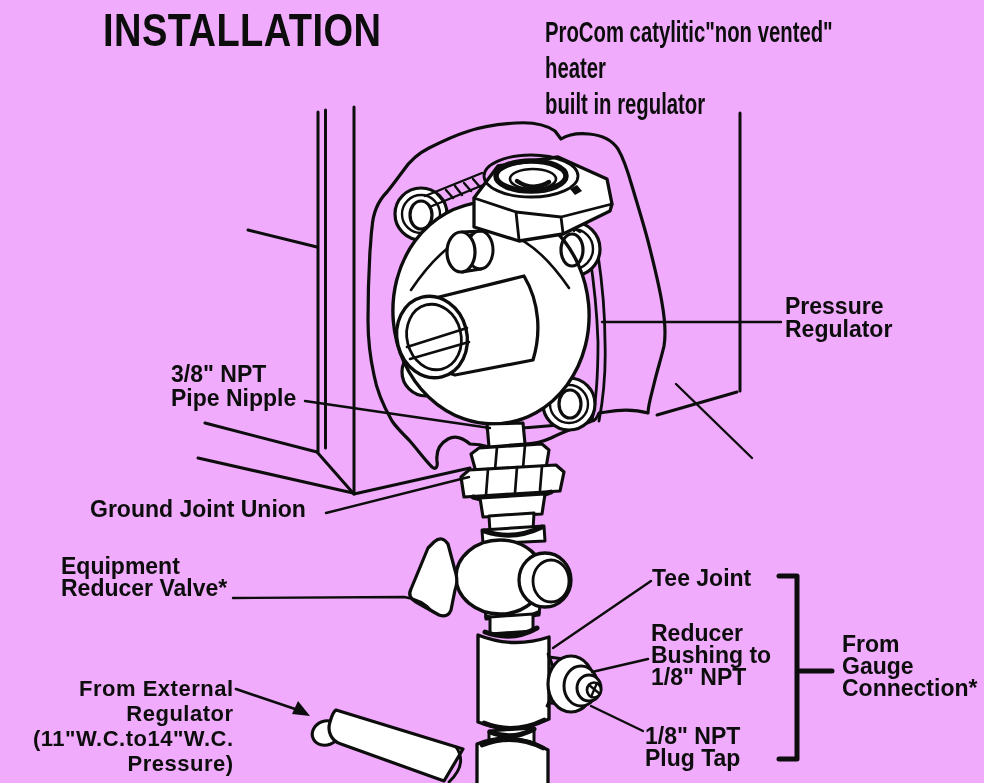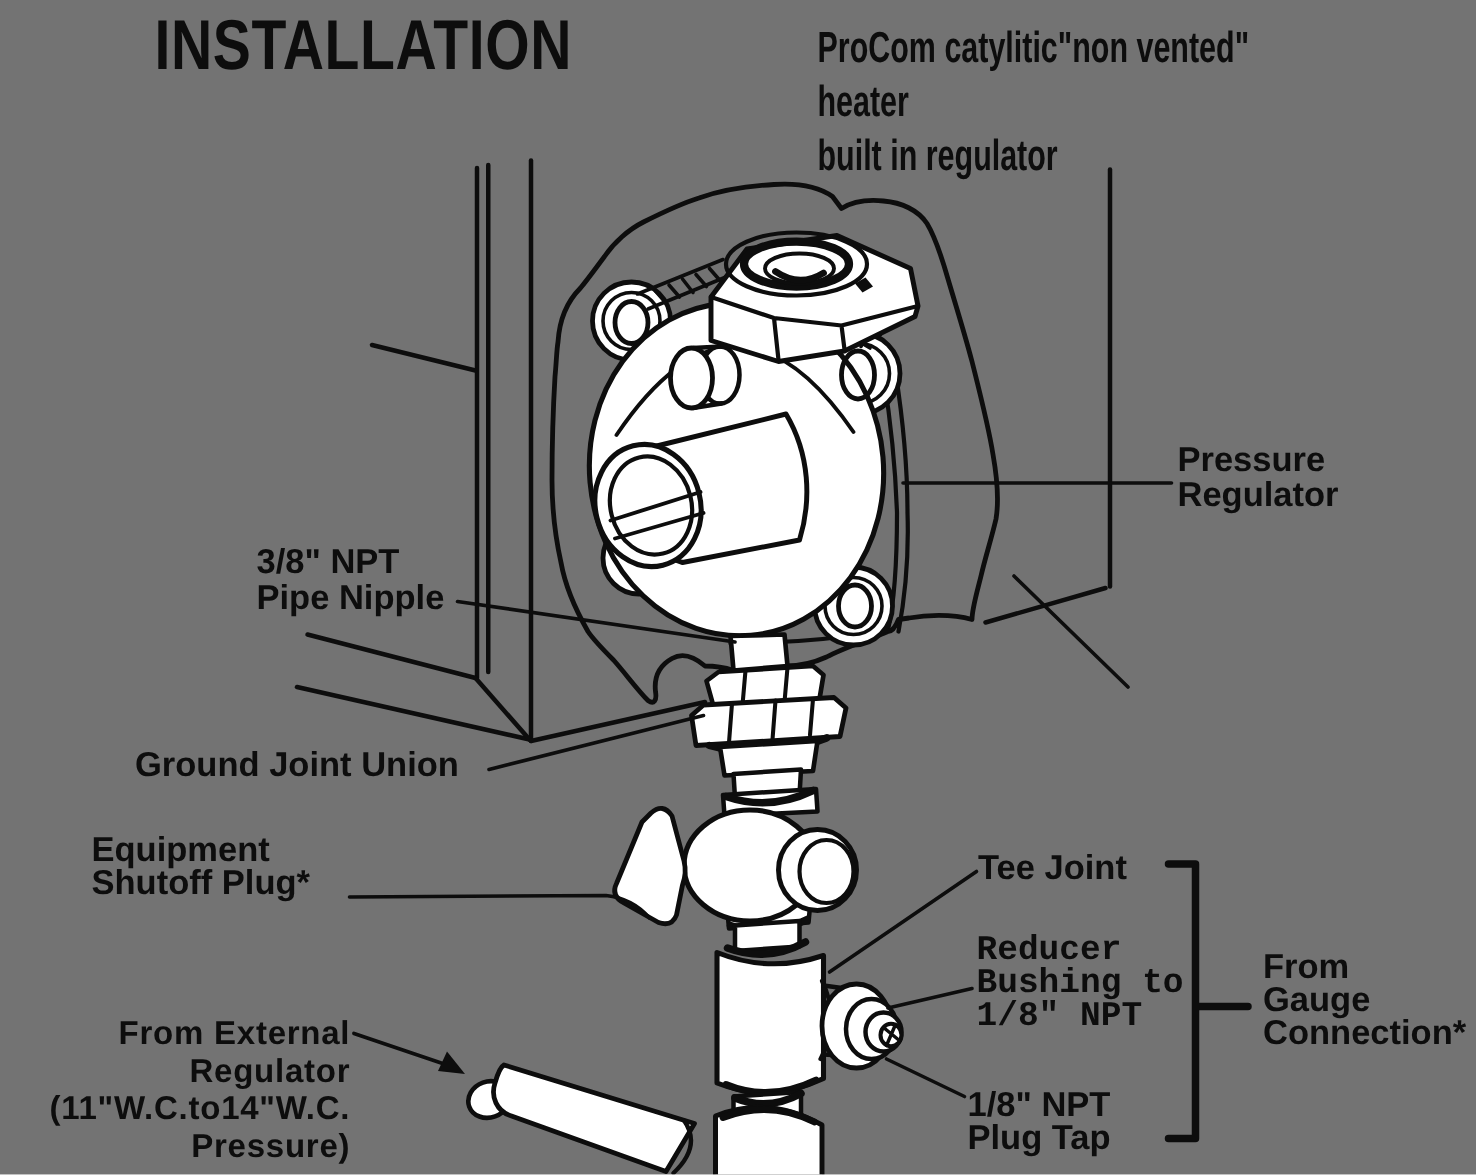--- a/index.html
+++ b/index.html
@@ -1,31 +1,31 @@
 <!DOCTYPE html>
 <html><head>
 <meta charset="utf-8">
 <style>
   html,body{margin:0;padding:0;background:#ffffff;}
-  #page{position:relative;width:984px;height:783px;background:#737373;overflow:hidden;
+  #page{position:relative;width:984px;height:783px;background:#f0abfc;overflow:hidden;
         font-family:"Liberation Sans",sans-serif;color:#0d0d0d;}
   svg{position:absolute;left:0;top:0;}
   .lbl{position:absolute;font-weight:bold;font-size:23px;line-height:23px;
        white-space:pre-line;color:#0d0d0d;}
   #title{position:absolute;left:103px;top:2px;font-weight:bold;font-size:47px;
          transform:scaleX(0.81);transform-origin:left top;letter-spacing:0.5px;}
   #subtitle{position:absolute;left:545px;top:14px;font-weight:bold;font-size:29px;line-height:36px;
          transform:scaleX(0.70);transform-origin:left top;white-space:pre-line;}
   #lbl-pipe-nipple{left:171px;top:362px;line-height:24px;}
   #lbl-pressure-regulator{left:785px;top:295px;}
   #lbl-heater-cabinet{left:757px;top:448px;line-height:22px;}
   #lbl-ground-joint-union{left:90px;top:498px;}
   #lbl-equipment-shutoff{left:61px;top:555px;line-height:22px;}
   #lbl-tee-joint{left:652px;top:567px;}
-  #lbl-reducer-bushing{left:651px;top:622px;line-height:22px;font-family:Liberation Mono, monospace;}
+  #lbl-reducer-bushing{left:651px;top:622px;line-height:22px;}
   #lbl-plug-tap{left:645px;top:725px;line-height:22px;}
   #lbl-test-gauge{left:842px;top:633px;line-height:22px;}
   #lbl-from-external{left:33px;top:676px;font-size:22px;line-height:25px;letter-spacing:0.5px;text-align:right;}
 </style>
 </head>
 <body>
 
 <div id="page">
 
   <svg id="drawing" width="984" height="783" viewBox="0 0 984 783" fill="none" stroke="#0d0d0d" stroke-linecap="round" stroke-linejoin="round">
@@ -202,21 +202,21 @@
   <div id="title">INSTALLATION</div>
   <div id="subtitle">ProCom catylitic"non vented" heater
 built in regulator</div>
 
   <div class="lbl" id="lbl-pipe-nipple">3/8" NPT
 Pipe Nipple</div>
   <div class="lbl" id="lbl-pressure-regulator">Pressure
 Regulator</div>
   <div class="lbl" id="lbl-ground-joint-union">Ground Joint Union</div>
   <div class="lbl" id="lbl-equipment-shutoff">Equipment
-Shutoff Plug*</div>
+Reducer Valve*</div>
   <div class="lbl" id="lbl-tee-joint">Tee Joint</div>
   <div class="lbl" id="lbl-reducer-bushing">Reducer
 Bushing to
 1/8" NPT</div>
   <div class="lbl" id="lbl-plug-tap">1/8" NPT
 Plug Tap</div>
   <div class="lbl" id="lbl-test-gauge">From
 Gauge
 Connection*</div>
   <div class="lbl" id="lbl-from-external">From External

